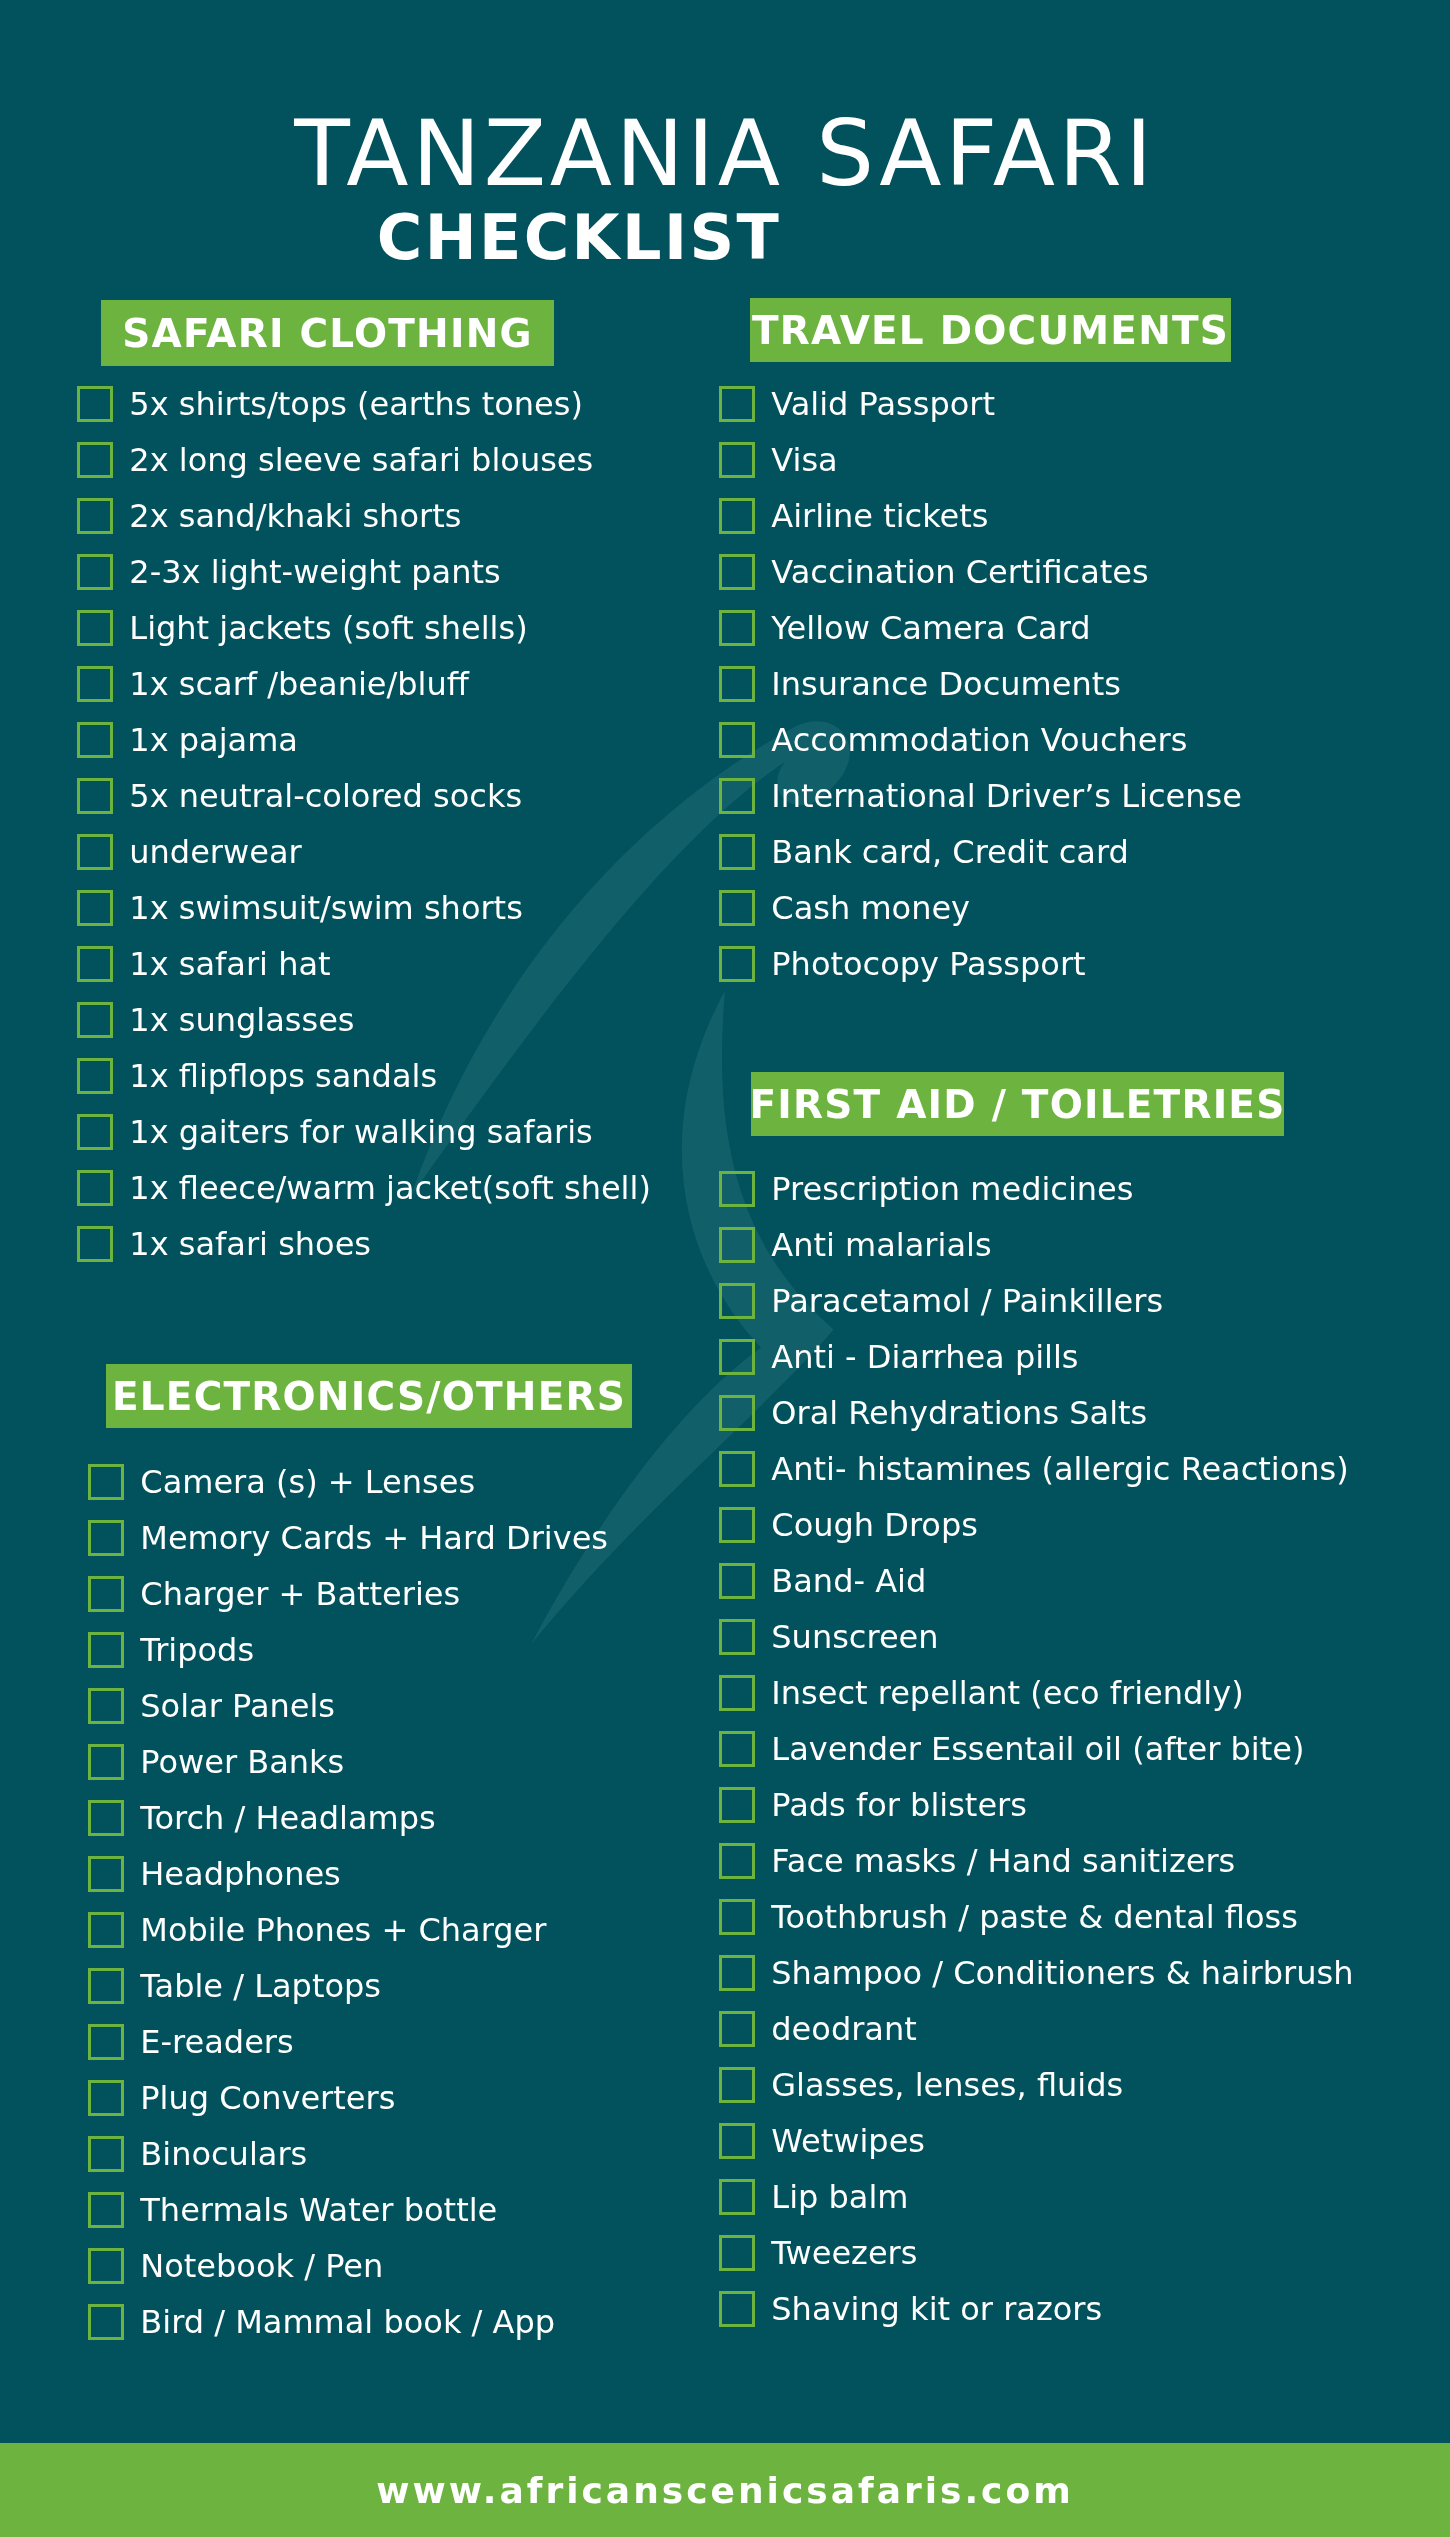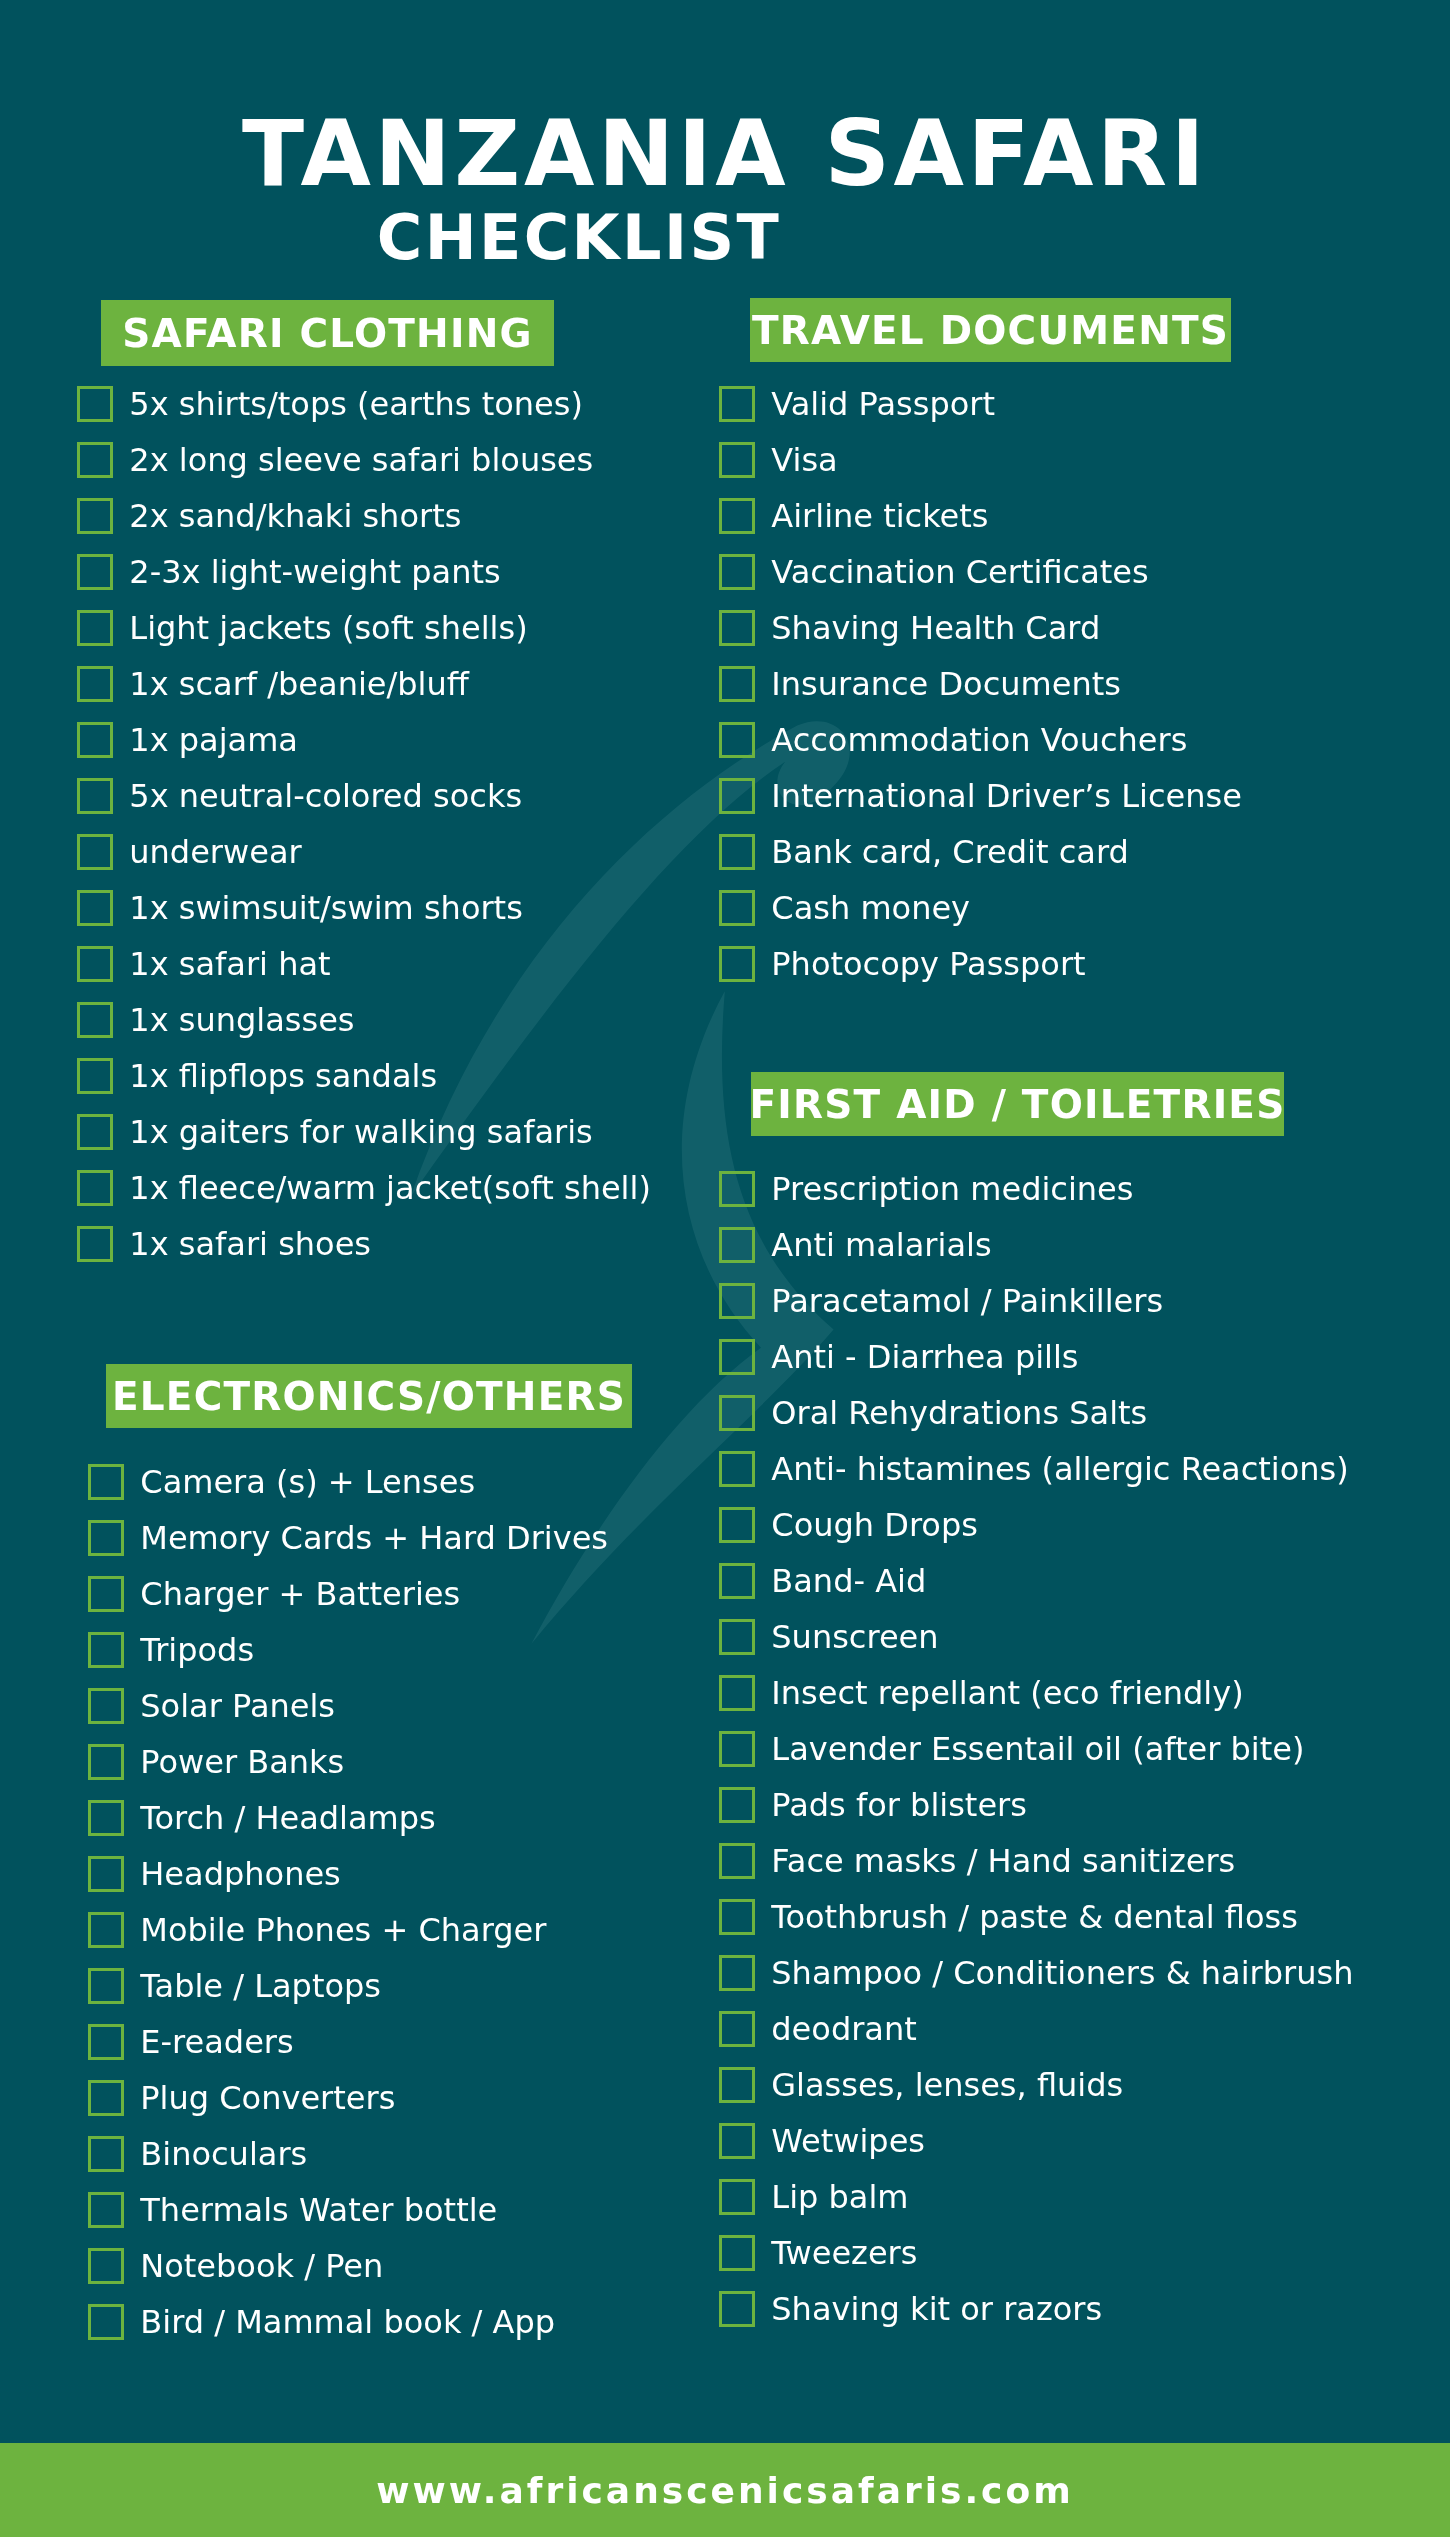--- a/index.html
+++ b/index.html
@@ -5,21 +5,21 @@
   html, body { margin:0; padding:0; }
   body {
     width:1450px; height:2538px; position:relative; overflow:hidden;
     background:#01525D;
     font-family:"DejaVu Sans", "Liberation Sans", sans-serif;
     color:#ffffff;
   }
   .watermark { position:absolute; left:338px; top:653px; width:544px; height:1027px; opacity:0.13; }
   .title1 {
     position:absolute; left:0; width:1450px; top:47px; text-align:center;
-    font-family:"DejaVu Sans", sans-serif; font-weight:bold;
+    font-family:"DejaVu Sans", sans-serif; font-weight:normal;
     font-size:91px; letter-spacing:3.6px; line-height:91px;
   }
   .title2 {
     position:absolute; left:0; width:1158px; top:156px; text-align:center;
     font-family:"DejaVu Sans", sans-serif; font-weight:bold;
     font-size:62px; letter-spacing:2.4px; line-height:62px;
   }
   .sec-header {
     position:absolute; background:#6DB33F; color:#fff;
     font-family:"DejaVu Sans", sans-serif; font-weight:bold;
@@ -140,21 +140,21 @@
     <li class="item">
       <span class="box"></span>
       <span class="label">Airline tickets</span>
     </li>
     <li class="item">
       <span class="box"></span>
       <span class="label">Vaccination Certificates</span>
     </li>
     <li class="item">
       <span class="box"></span>
-      <span class="label">Shaving Health Card</span>
+      <span class="label">Yellow Camera Card</span>
     </li>
     <li class="item">
       <span class="box"></span>
       <span class="label">Insurance Documents</span>
     </li>
     <li class="item">
       <span class="box"></span>
       <span class="label">Accommodation Vouchers</span>
     </li>
     <li class="item">

